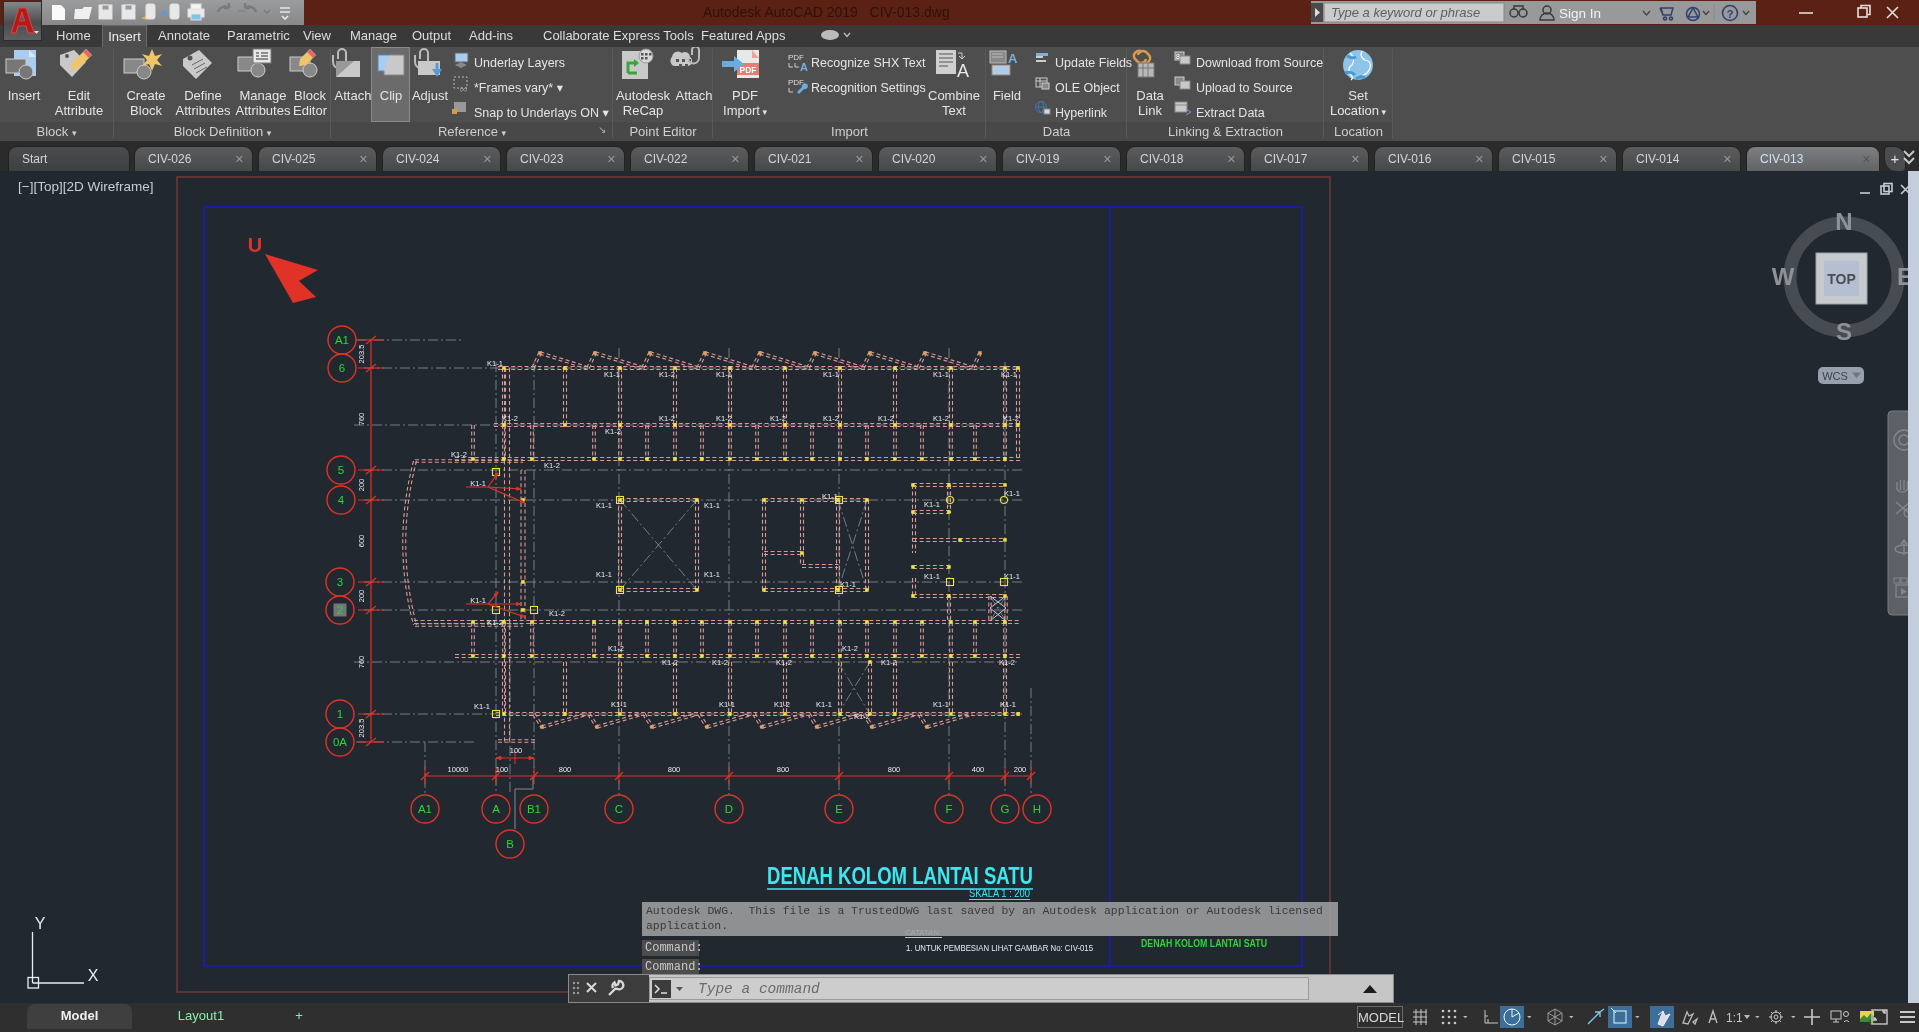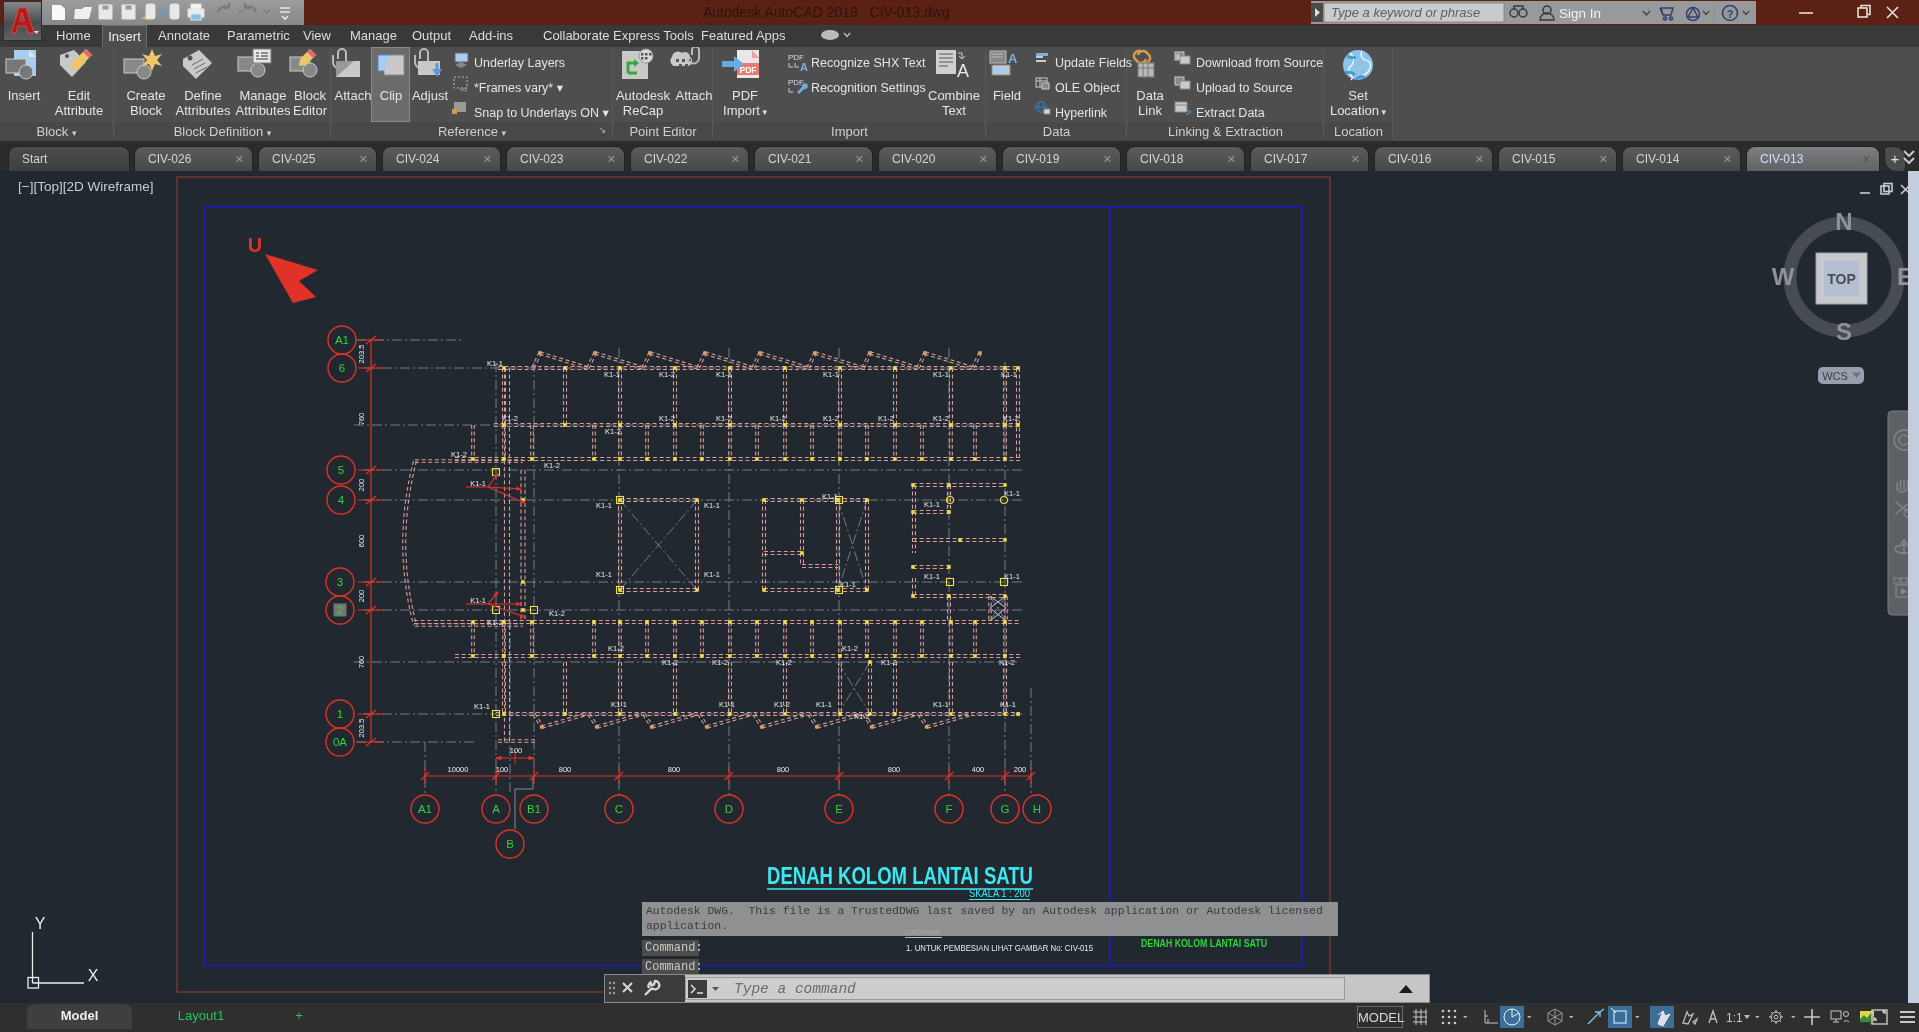--- a/index.html
+++ b/index.html
@@ -16,25 +16,25 @@
 .bigl { position:absolute; font-size:13px; color:#e4e4e4; text-align:center; line-height:15px; }
 .rowl { position:absolute; font-size:12.5px; color:#e4e4e4; height:16px; line-height:16px; }
 #filetabs { position:absolute; left:0; top:141px; width:1919px; height:30px; background:#2b2b2b; }
 .ftab { position:absolute; top:5px; height:25px; background:linear-gradient(#5a5c5e,#464849); border:1px solid #222; border-bottom:none; border-radius:9px 9px 0 0; color:#d4d4d4; font-size:12px; line-height:24px; padding-left:13px; }
 .ftab .x { position:absolute; right:8px; top:0; color:#999; font-size:11px; }
 #viewport { position:absolute; left:0; top:171px; width:1908px; height:832px; background:#212830; overflow:hidden;margin-left:12px; }
 #scroll { position:absolute; left:1908px; top:171px; width:11px; height:832px; background:#c3cddc; }
 #viewlabel { position:absolute; left:6px; top:8px; color:#c9ccd0; font-size:13.5px; }
 #trustbox { position:absolute; left:630px; top:731px; width:696px; height:34px; background:rgba(158,158,158,0.88); font-family:"Liberation Mono",monospace; font-size:11.4px; color:#3a3a3a; line-height:15px; padding:2px 4px; }
 .cmdbox { position:absolute; left:630px; width:57px; height:16px; background:#4c4c4c; color:#c9c9c9; font-family:"Liberation Mono",monospace; font-size:12px; line-height:16px; padding-left:3px; }
-#cmdbar { position:absolute; left:568px; top:974px; width:826px; height:29px; background:#c6c6c6; border:1px solid #8a8a8a;margin-left:36px; }
+#cmdbar { position:absolute; left:568px; top:974px; width:826px; height:29px; background:#c6c6c6; border:1px solid #8a8a8a; }
 #cmdleft { position:absolute; left:0; top:0; width:80px; height:27px; background:#3c3c3c; }
 #cmdinput { position:absolute; left:80px; top:2px; width:660px; height:23px; background:#cdcdcd; border:1px solid #9a9a9a; color:#6b6b6b; font-family:"Liberation Mono",monospace; font-size:14.5px; font-style:italic; line-height:22px; }
 #statusbar { position:absolute; left:0; top:1003px; width:1919px; height:29px; background:#2f2f2f; }
-.stab { position:absolute; top:1px; height:25px; color:#22c55e; font-size:13px; line-height:24px; text-align:center; border-radius:8px 8px 0 0; }
+.stab { position:absolute; top:1px; height:25px; color:#86efac; font-size:13px; line-height:24px; text-align:center; border-radius:8px 8px 0 0; }
 .sicon { position:absolute; top:3px; height:22px; color:#c8c8c8; font-size:13px; line-height:22px; text-align:center; }
 .blu { background:#3d6d99; }
 </style></head>
 <body>
 <div id="titlebar"></div>
 <div id="qat"></div>
 <div id="titletext">Autodesk AutoCAD 2019&nbsp;&nbsp;&nbsp;CIV-013.dwg</div>
 <div id="alogo"></div>
 
 <svg class="abs" style="left:42px;top:0" width="262" height="25">

